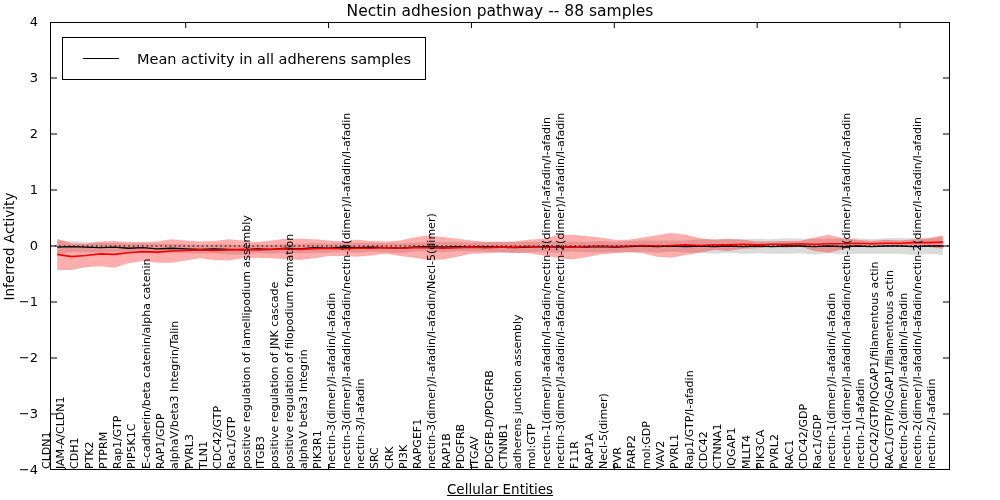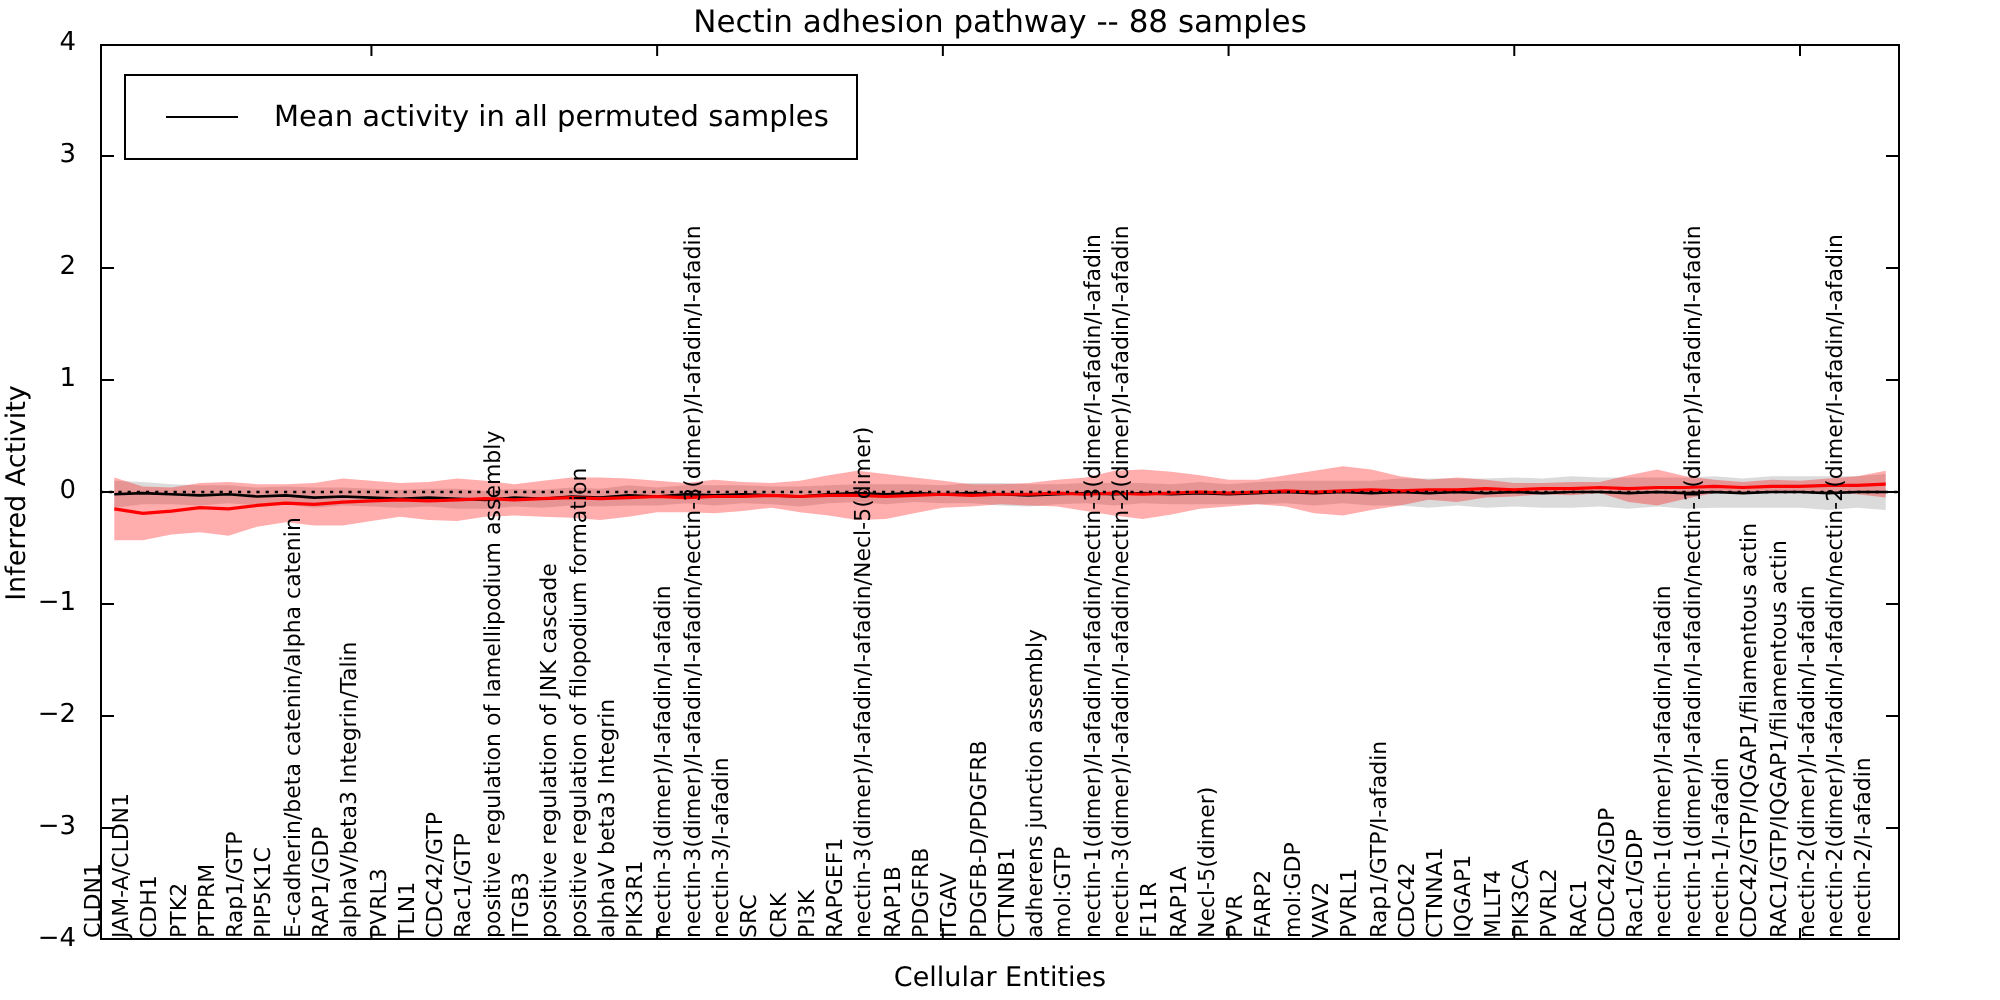--- a/index.html
+++ b/index.html
@@ -26,21 +26,21 @@
   .ytick {
     position:absolute; right:8px; width:38px; text-align:right;
     font-size:13px; line-height:16px;
   }
   #ylabel {
     position:absolute; left:-57px; top:238px; width:132px; height:17px;
     text-align:center; font-size:13.5px; transform:rotate(-90deg); z-index:5;
   }
   #xlabel {
     position:absolute; left:50px; top:481px; width:900px; text-align:center;
-    font-size:13.5px; z-index:5;
+    font-size:13.5px; z-index:5;text-decoration:underline;
   }
   #legend {
     position:absolute; left:62px; top:37px; z-index:6; background:#ffffff;
     border:1.4px solid #000; padding:6px 14px 6px 12px;
   }
   .legend-row { display:flex; align-items:center; height:29px; }
   .legend-swatch { width:36px; height:0; border-top:1.6px solid #000; margin:0 18px 0 8px; }
   .legend-label { font-size:14.5px; white-space:nowrap; }
 </style>
 </head>
@@ -162,18 +162,18 @@
       <div class="xcat" style="left: 880.214px; bottom: 31px;">CDC42/GTP/IQGAP1/filamentous actin</div>
       <div class="xcat" style="left: 894.5px; bottom: 31px;">RAC1/GTP/IQGAP1/filamentous actin</div>
       <div class="xcat" style="left: 908.786px; bottom: 31px;">nectin-2(dimer)/I-afadin/I-afadin</div>
       <div class="xcat" style="left: 923.071px; bottom: 31px;">nectin-2(dimer)/I-afadin/I-afadin/nectin-2(dimer/I-afadin/I-afadin</div>
       <div class="xcat" style="left: 937.357px; bottom: 31px;">nectin-2/I-afadin</div>
     </div>
 
   <div id="legend">
     <div class="legend-row">
       <div class="legend-swatch" style="border-top-color: rgb(0, 0, 0);"></div>
-      <div class="legend-label">Mean activity in all permuted samples</div>
+      <div class="legend-label">Mean activity in all adherens samples</div>
     </div>
   </div>
 
   <div id="xlabel">Cellular Entities</div>
 </div>
 
 </body></html>

